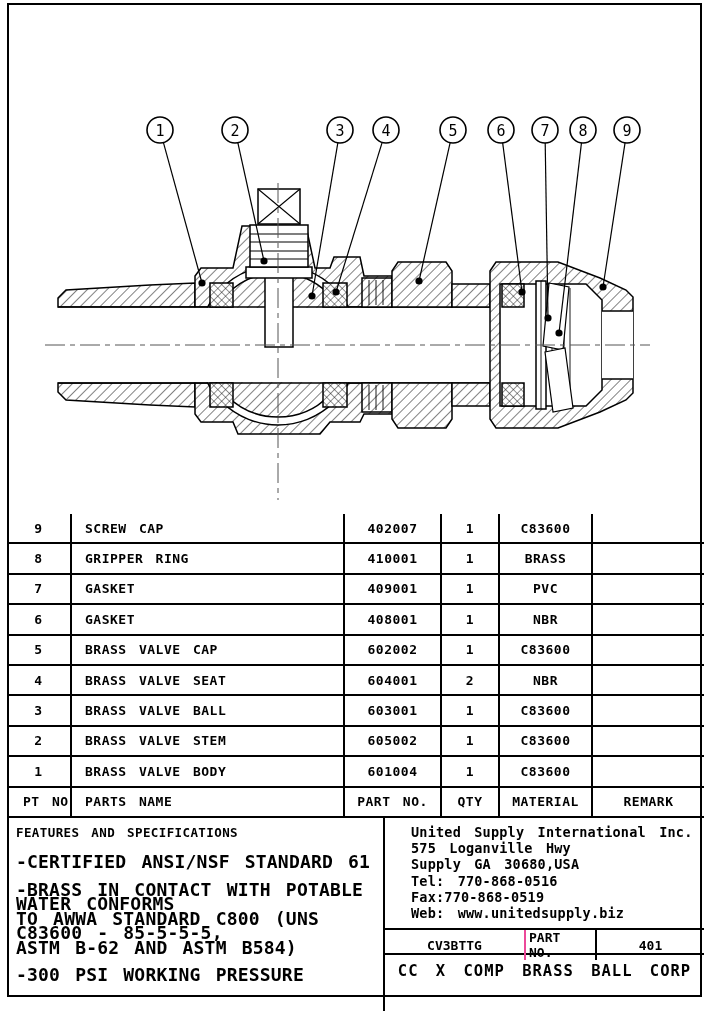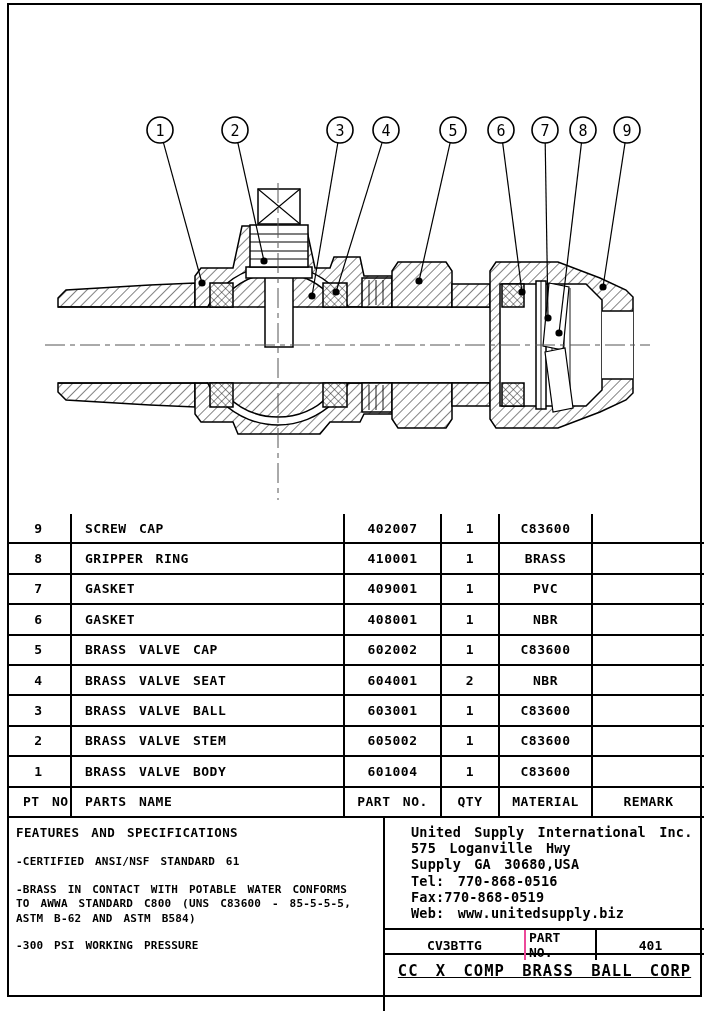--- a/index.html
+++ b/index.html
@@ -17,32 +17,32 @@
     display:flex;align-items:center;justify-content:center;font-size:13px;font-weight:bold;
     letter-spacing:.5px;word-spacing:4px;white-space:nowrap;overflow:hidden;background:transparent;}
   #parts-table .cell.name{justify-content:flex-start;padding-left:13px;}
   #parts-table .cell.remark{border-right:none;}
   #parts-table .cell.header.pt{justify-content:flex-start;padding-left:16px;}
 
   
   #specs{position:absolute;left:7px;top:818px;width:378px;height:214px;box-sizing:border-box;
     border-right:2px solid #000;padding:7px 6px 0 9px;z-index:2;}
   #specs .spec-title{font-size:12.5px;font-weight:bold;letter-spacing:.4px;word-spacing:4px;margin-bottom:15px;}
-  #specs .spec-item{font-size:11px;font-weight:bold;letter-spacing:.2px;word-spacing:4px;
+  #specs .spec-item{font-size:18px;font-weight:bold;letter-spacing:.2px;word-spacing:4px;
     line-height:14.5px;white-space:pre-line;margin-bottom:13px;}
 
   #titleblock{position:absolute;left:385px;top:818px;width:319px;height:179px;box-sizing:border-box;z-index:2;}
   #company-info{box-sizing:border-box;height:112px;border-bottom:2px solid #000;padding:6px 0 0 26px;}
   #company-info .co-line{font-size:13.5px;font-weight:bold;letter-spacing:.2px;word-spacing:5px;line-height:16.2px;white-space:nowrap;}
   #model-row{box-sizing:border-box;height:25px;border-bottom:2px solid #000;display:grid;grid-template-columns:141px 71px 107px;}
   #model-row>div{box-sizing:border-box;display:flex;align-items:center;font-size:13px;font-weight:bold;word-spacing:4px;}
   #model-cell{justify-content:center;border-right:2px solid #ec4899;}
   #partno-label-cell{justify-content:flex-start;padding-left:3px;border-right:2px solid #000;}
   #partno-value-cell{justify-content:center;}
-  #product-title-row{height:32px;display:flex;align-items:center;justify-content:center;text-decoration:underline;}
+  #product-title-row{height:32px;display:flex;align-items:center;justify-content:center;}
   #product-title-row .pt-text{font-size:15.5px;font-weight:bold;letter-spacing:1px;word-spacing:7px;white-space:nowrap;}
 </style>
 </head>
 <body>
 
 <div id="sheet">
   <div id="frame"></div>
 
   <svg id="drawing" viewBox="0 0 711 514" xmlns="http://www.w3.org/2000/svg">
     <defs>

